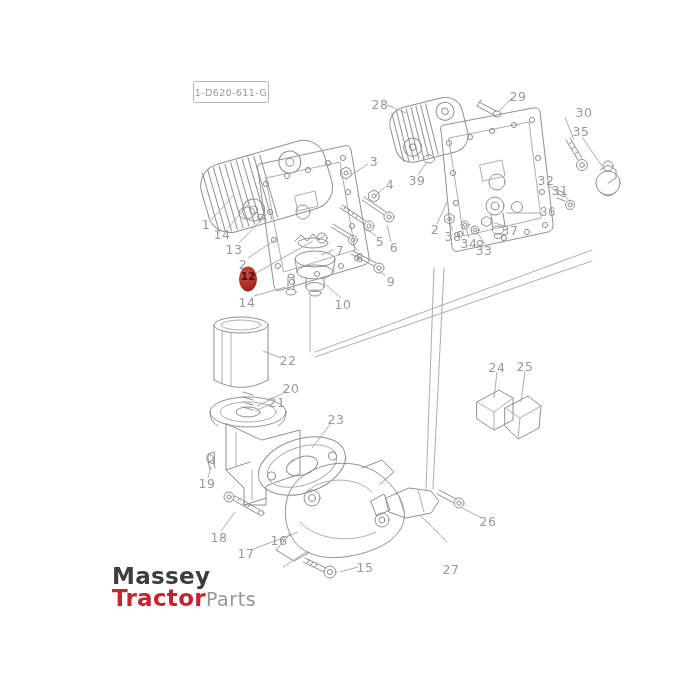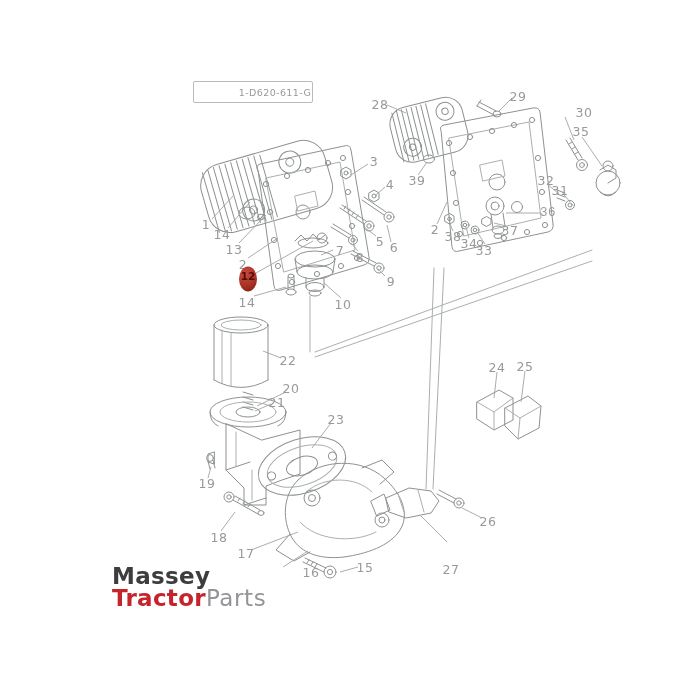--- a/index.html
+++ b/index.html
@@ -26,26 +26,26 @@
   }
   .part-label.circled{
     width:18px;height:25px;line-height:18px;text-align:center;border-radius:50%;
     background:radial-gradient(circle at 35% 30%, #cc4a3c 0%, var(--highlight-red) 55%, #7d1a12 100%);
     color:var(--highlight-text);font-weight:bold;font-size:10.5px;letter-spacing:0;
   }
   .code-box{
     position:absolute;left:193px;top:81px;width:74px;height:20px;
     border:1px solid var(--box-border);border-radius:2px;
     display:flex;align-items:center;justify-content:center;
-    font-size:9.5px;color:var(--label-gray);letter-spacing:0.4px;padding-left:44px;
+    font-size:9.5px;color:var(--label-gray);letter-spacing:0.4px;
   }
   .logo{position:absolute;left:112px;top:565px;line-height:22px;white-space:nowrap;}
   .logo .l1{font-size:23px;font-weight:800;color:var(--logo-dark);letter-spacing:0.3px;display:block;}
   .logo .l2b{font-size:23px;font-weight:800;color:var(--logo-red);letter-spacing:0.3px;}
-  .logo .l2l{font-size:23px;font-weight:400;color:var(--logo-gray);letter-spacing:0.6px;}
+  .logo .l2l{font-size:19px;font-weight:400;color:var(--logo-gray);letter-spacing:0.6px;}
 </style>
 </head>
 <body>
 
 <div class="stage">
 
   <svg class="drawing" width="700" height="700" viewBox="0 0 700 700">
     <g stroke="var(--line-gray)" fill="none" stroke-width="1" stroke-linecap="round" stroke-linejoin="round">
 
       <g stroke="var(--line-light)">
@@ -338,21 +338,21 @@
       <span class="part-label" style="left: 453px; top: 236px;">38</span>
       <span class="part-label" style="left: 469px; top: 243px;">34</span>
       <span class="part-label" style="left: 484px; top: 250px;">33</span>
       <span class="part-label" style="left: 288px; top: 360px;">22</span>
       <span class="part-label" style="left: 291px; top: 388px;">20</span>
       <span class="part-label" style="left: 277px; top: 402px;">21</span>
       <span class="part-label" style="left: 336px; top: 419px;">23</span>
       <span class="part-label" style="left: 207px; top: 483px;">19</span>
       <span class="part-label" style="left: 219px; top: 537px;">18</span>
       <span class="part-label" style="left: 246px; top: 553px;">17</span>
-      <span class="part-label" style="left: 279px; top: 572px; margin-left: 32px;">16</span>
+      <span class="part-label" style="left: 279px; top: 540px;">16</span>
       <span class="part-label" style="left: 365px; top: 567px;">15</span>
       <span class="part-label" style="left: 497px; top: 367px;">24</span>
       <span class="part-label" style="left: 525px; top: 366px;">25</span>
       <span class="part-label" style="left: 488px; top: 521px;">26</span>
       <span class="part-label" style="left: 451px; top: 569px;">27</span>
     </div>
 
   <div class="code-box">
     <span>1-D620-611-G</span>
   </div>

